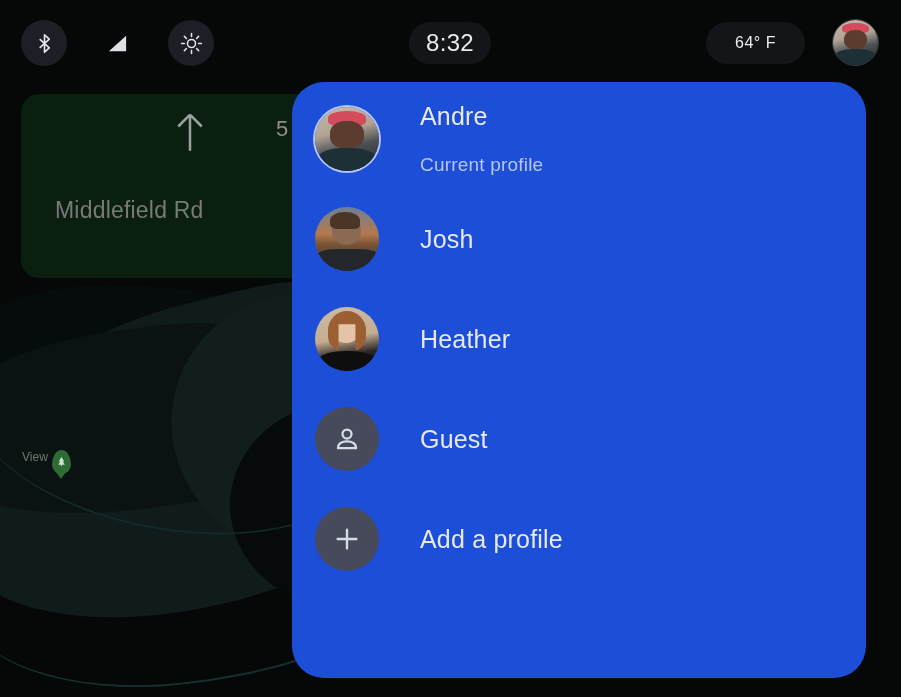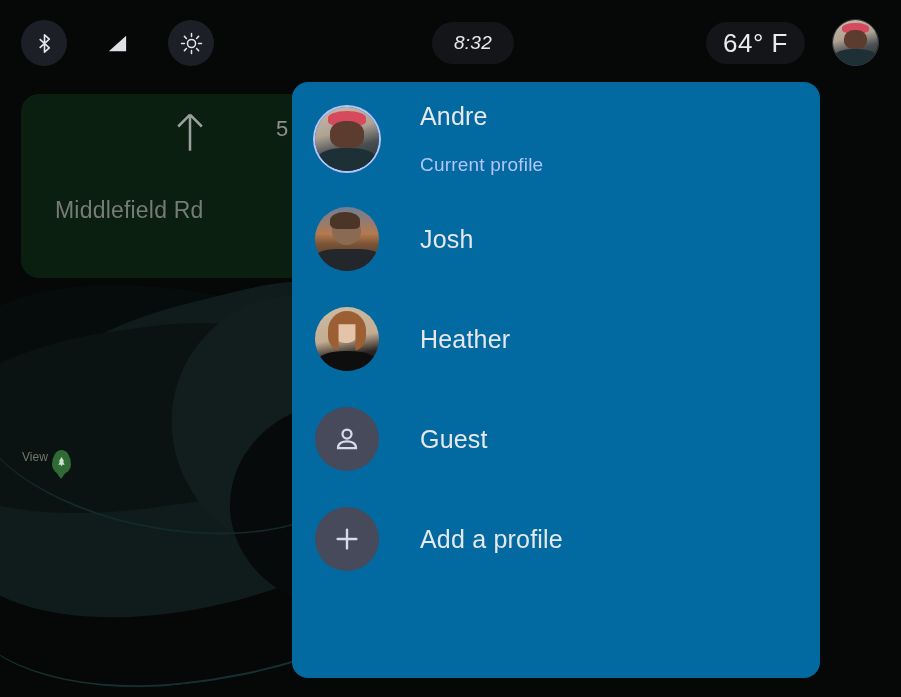--- a/index.html
+++ b/index.html
@@ -91,32 +91,32 @@
   .sys-icon svg { width:23px; height:23px; }
   #ic-bt { left:21px; }
   #ic-sig { left:94px; background:transparent; }
   #ic-bri { left:168px; }
 
   .pill {
     position:absolute; top:22px; height:42px; border-radius:21px;
     background:#141519; display:flex; align-items:center; justify-content:center;
     color:#e9eaee;
   }
-  .clock-pill { left:432px; width:82px; font-size:19px; letter-spacing:.3px;font-style:italic; }
-  .temp-pill  { left:706px; width:99px; font-size:26px; letter-spacing:.5px; }
+  .clock-pill { left:409px; width:82px; font-size:24px; letter-spacing:.3px; }
+  .temp-pill  { left:706px; width:99px; font-size:16px; letter-spacing:.5px; }
 
   .avatar-top {
     position:absolute; left:832px; top:19px; width:47px; height:47px;
     border-radius:50%; overflow:hidden; border:1px solid #3a3d47;
   }
 
   
   .panel {
-    position:absolute; left:292px; top:82px; width:528px; height:596px;
-    background:#0369a1; border-radius:16px;
+    position:absolute; left:292px; top:82px; width:574px; height:596px;
+    background:#1d4ed8; border-radius:32px;
   }
   .profile-row {
     position:absolute; left:23px; width:550px; height:70px;
     display:flex; align-items:center; cursor:default;
   }
   #row-0 { top:22px; }
   #row-1 { top:122px; }
   #row-2 { top:222px; }
   #row-3 { top:322px; }
   #row-4 { top:422px; }

